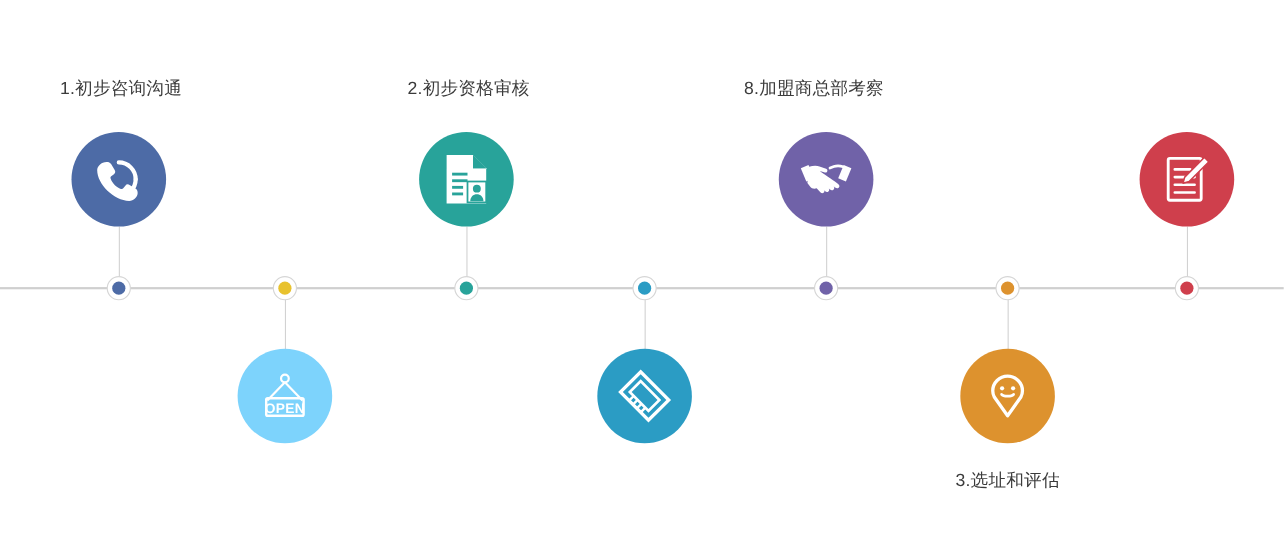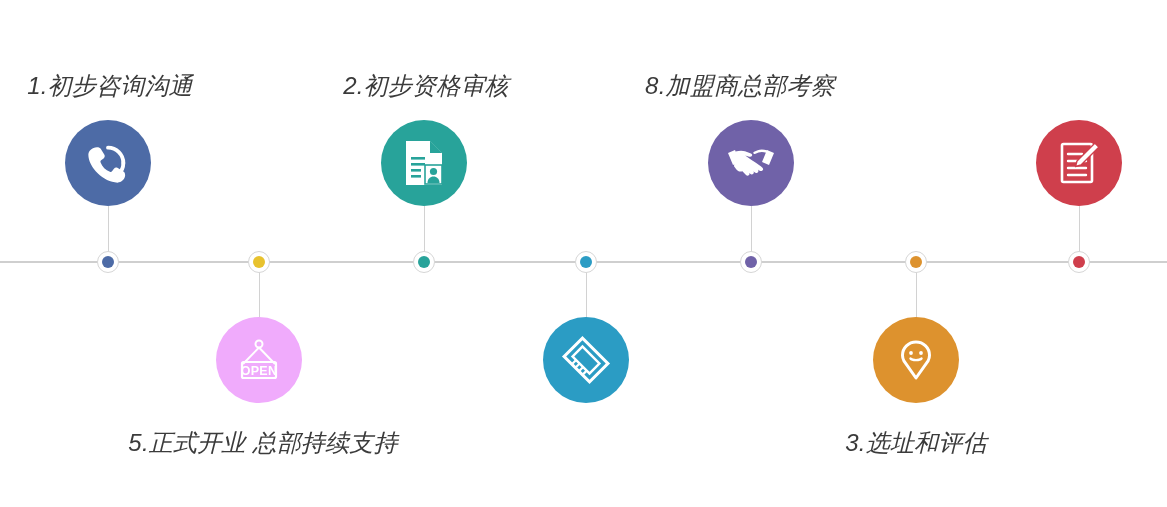--- a/index.html
+++ b/index.html
@@ -76,27 +76,26 @@
     align-items: center;
     justify-content: center;
   }
   .icon-bubble svg {
     display: block;
   }
 
   
   .step-label {
     position: absolute;
-    font-size: 24px;
+    font-size: 16px;
     color: #3b3b3b;
     white-space: nowrap;
     letter-spacing: 0.2px;
     z-index: 5;
     transform: translateX(-50%);
-    font-style: italic;
   }
   .step-label.above { }
   .step-label.below { }
 </style>
 </head>
 <body>
 
 <div id="timeline-diagram">
 
   <div class="axis-line"></div>
@@ -110,34 +109,33 @@
         <path d="M12.5 7.5c2 0 3.3.6 4.2 2.1l3.4 5.6c.9 1.5.6 3-.7 4l-2.6 2c-.7.6-.9 1.2-.5 2.2 1.6 4.4 5.3 8.1 9.7 9.7 1 .4 1.6.2 2.2-.5l2-2.6c1-1.3 2.5-1.6 4-.7l5.6 3.4c1.5.9 2.1 2.2 2.1 4.2 0 3.8-4 7.6-8 7.6C19.5 44.5 3.5 28.5 3.5 15.5c0-4 3.8-8 9-8z" fill="#ffffff"></path>
       </svg>
     </span>
   </div>
   <div class="node-dot" style="left:108px; top:262px;">
     <span class="dot-core" style="background:#4d6ba6;"></span>
   </div>
   <div class="step-label above" style="left:110px; top:70px;">1.初步咨询沟通</div>
 
   <div class="stem" style="left:259px; top:262px; height:56px;"></div>
-  <div class="icon-bubble" style="left:259px; top:360px; background:#f0abfc;">
+  <div class="icon-bubble" style="left:259px; top:360px; background:#7dd3fc;">
     <span>
       <svg width="52" height="52" viewBox="0 0 52 52">
         <circle cx="26" cy="10" r="3.5" fill="none" stroke="#ffffff" stroke-width="2"></circle>
         <path d="M26 13.5 L10 30 M26 13.5 L42 30" fill="none" stroke="#ffffff" stroke-width="2"></path>
         <rect x="9" y="28" width="34" height="16" rx="1.5" fill="none" stroke="#ffffff" stroke-width="2.2"></rect>
         <text x="26" y="41" text-anchor="middle" font-family="'Liberation Sans', sans-serif" font-size="12.5" font-weight="bold" fill="#ffffff" letter-spacing="0.3">OPEN</text>
       </svg>
     </span>
   </div>
   <div class="node-dot" style="left:259px; top:262px;">
     <span class="dot-core" style="background:#e8c22e;"></span>
   </div>
-  <div class="step-label below" style="left:263px; top:427px;">5.正式开业 总部持续支持</div>
 
   <div class="stem" style="left:424px; top:206px; height:56px;"></div>
   <div class="icon-bubble" style="left:424px; top:163px; background:#28a39a;">
     <span>
       <svg width="44" height="48" viewBox="0 0 44 48">
         <path d="M4 2 h24 l12 12 v32 H4 Z" fill="#ffffff"></path>
         <path d="M28 2 v12 h12" fill="#28a39a"></path>
         <path d="M28 2 l12 12 h-12 z" fill="#28a39a"></path>
         <rect x="9" y="18" width="14" height="2.6" fill="#28a39a"></rect>
         <rect x="9" y="24" width="14" height="2.6" fill="#28a39a"></rect>

